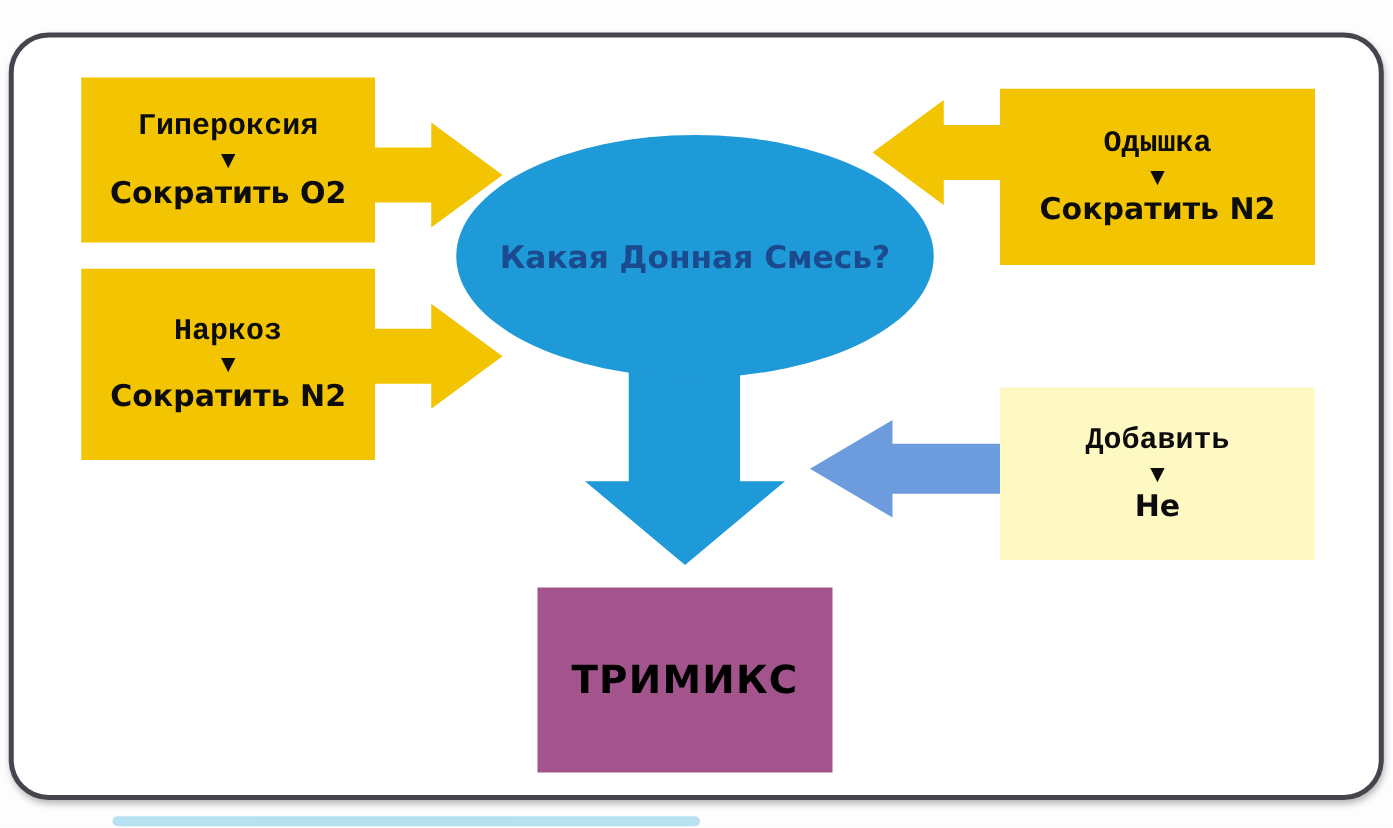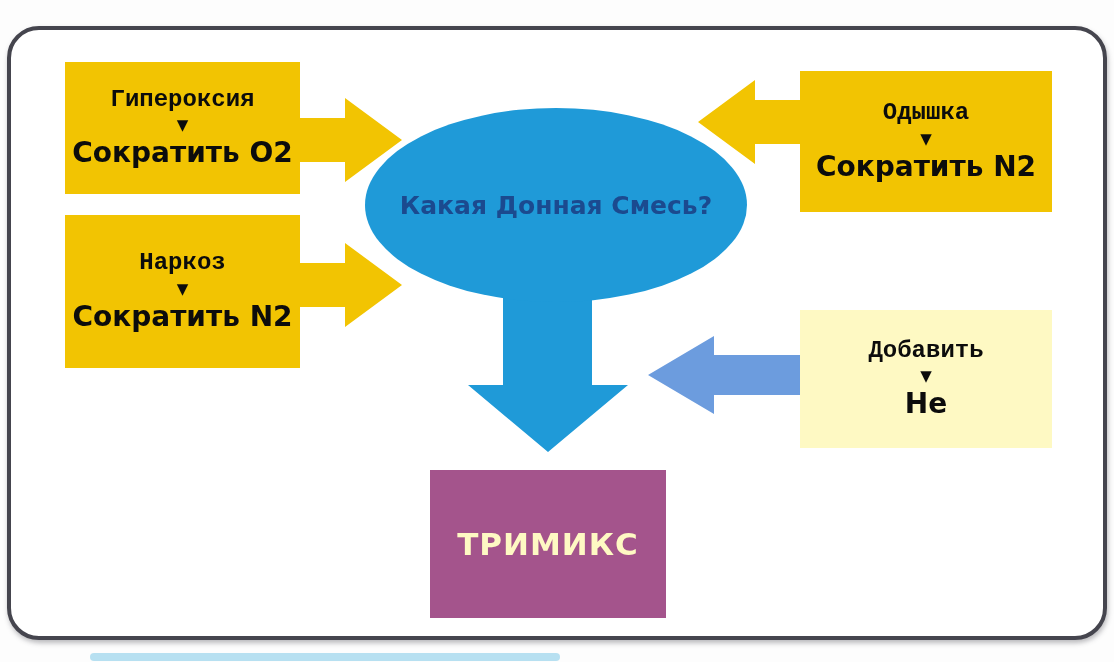--- a/index.html
+++ b/index.html
@@ -14,37 +14,37 @@
   }
   svg.arrows{position:absolute;left:0;top:0;pointer-events:none;}
   .box{
     position:absolute;display:flex;flex-direction:column;
     align-items:center;justify-content:center;gap:5px;
     font-weight:bold;color:#0c0c0c;text-align:center;
   }
   .yellow{background:#f2c402;}
   .lblue{background:#fef9c3;}
   .box .title{font-size:24px;line-height:1.1;font-family:Liberation Mono, monospace;}
-  .box .action{font-size:28px;line-height:1.1;}
+  .box .action{font-size:24px;line-height:1.1;}
   .box .tri{font-size:15px;line-height:1;color:#0c0c0c;}
   .box-hyperoxia{left:65px;top:62px;width:235px;height:132px;}
   .box-narcosis{left:65px;top:215px;width:235px;height:153px;}
   .box-dyspnea{left:800px;top:55px;width:252px;height:141px;margin-top:16px;}
   .box-helium{left:800px;top:310px;width:252px;height:138px;}
   .ellipse{
     position:absolute;left:365px;top:108px;width:382px;height:194px;
     background:#1f9ad8;border-radius:50%;
     display:flex;align-items:center;justify-content:center;
   }
   .question{font-weight:bold;font-size:25px;color:#1b4a8f;padding:0 24px;text-align:right;}
   .trimix{
     position:absolute;left:430px;top:470px;width:236px;height:148px;
     background:#a4548c;display:flex;align-items:center;justify-content:center;
   }
-  .trimix-label{font-weight:bold;font-size:31px;color:#fef9c3;letter-spacing:1px;}
+  .trimix-label{font-weight:bold;font-size:31px;color:#000000;letter-spacing:1px;}
   .bottom-smudge{
     position:absolute;left:90px;top:653px;width:470px;height:8px;
     background:#7ec8e8;opacity:0.55;border-radius:4px;
   }
 </style>
 </head>
 <body>
 
 <div class="page">
 

